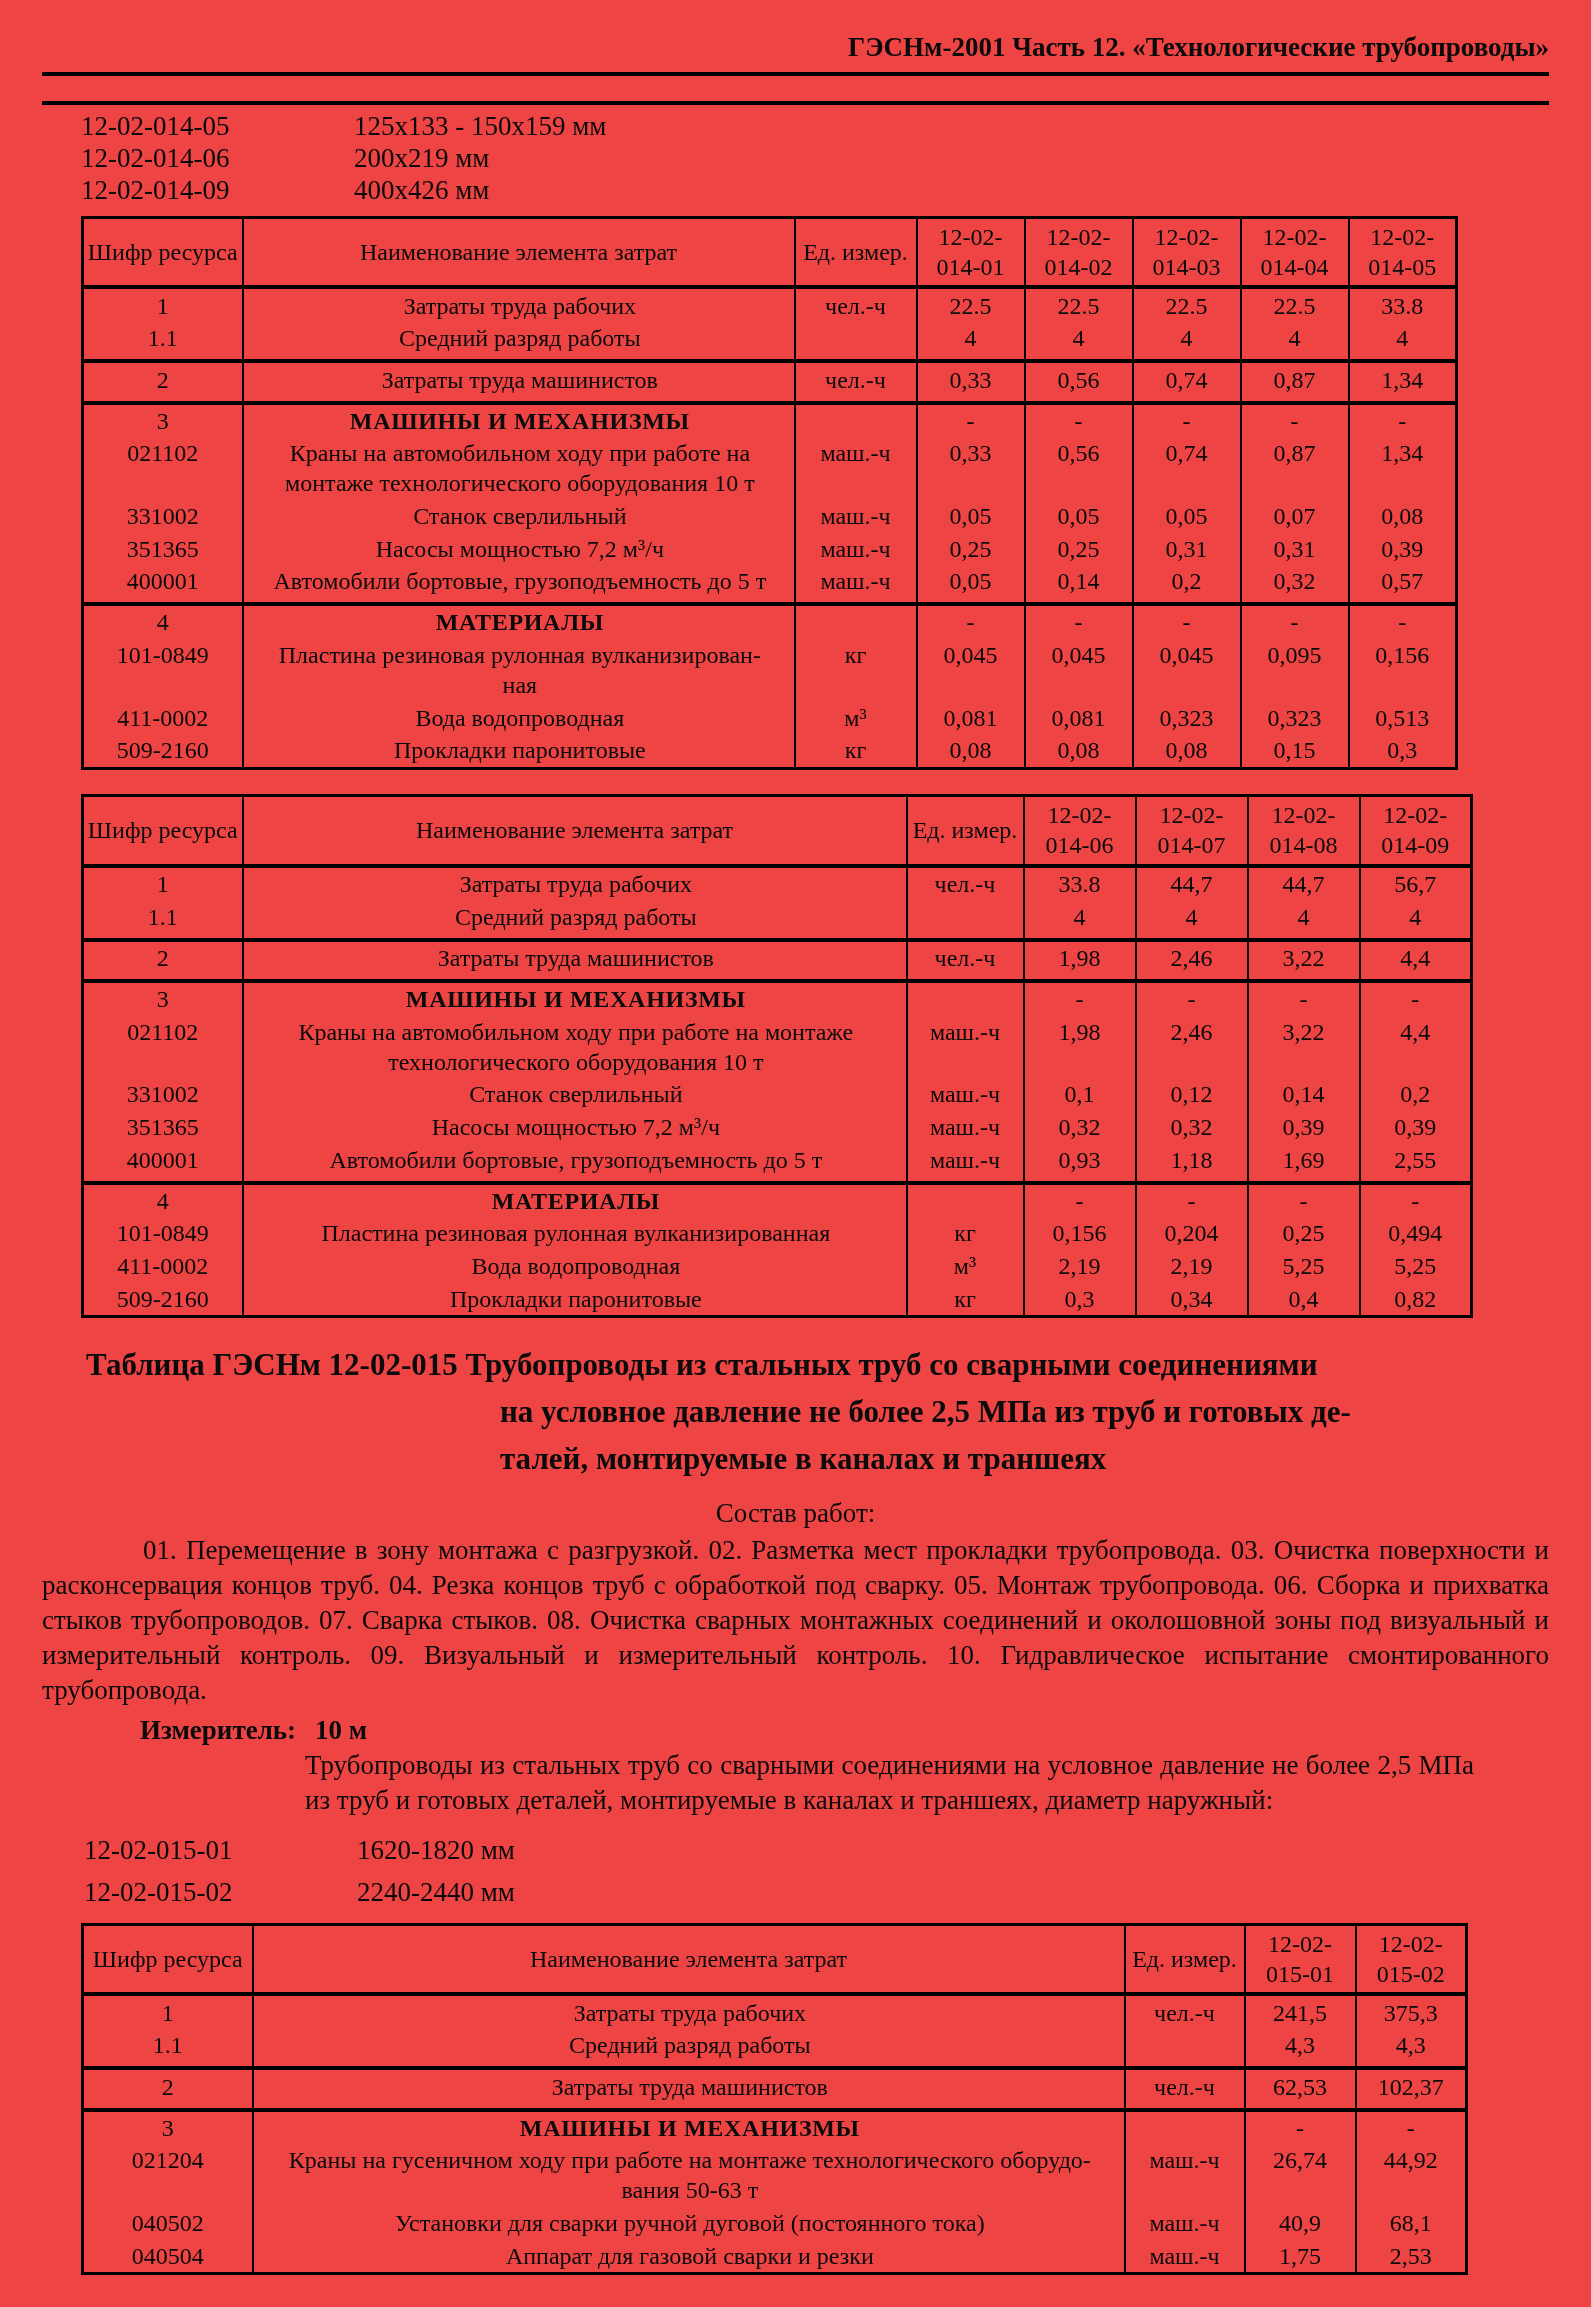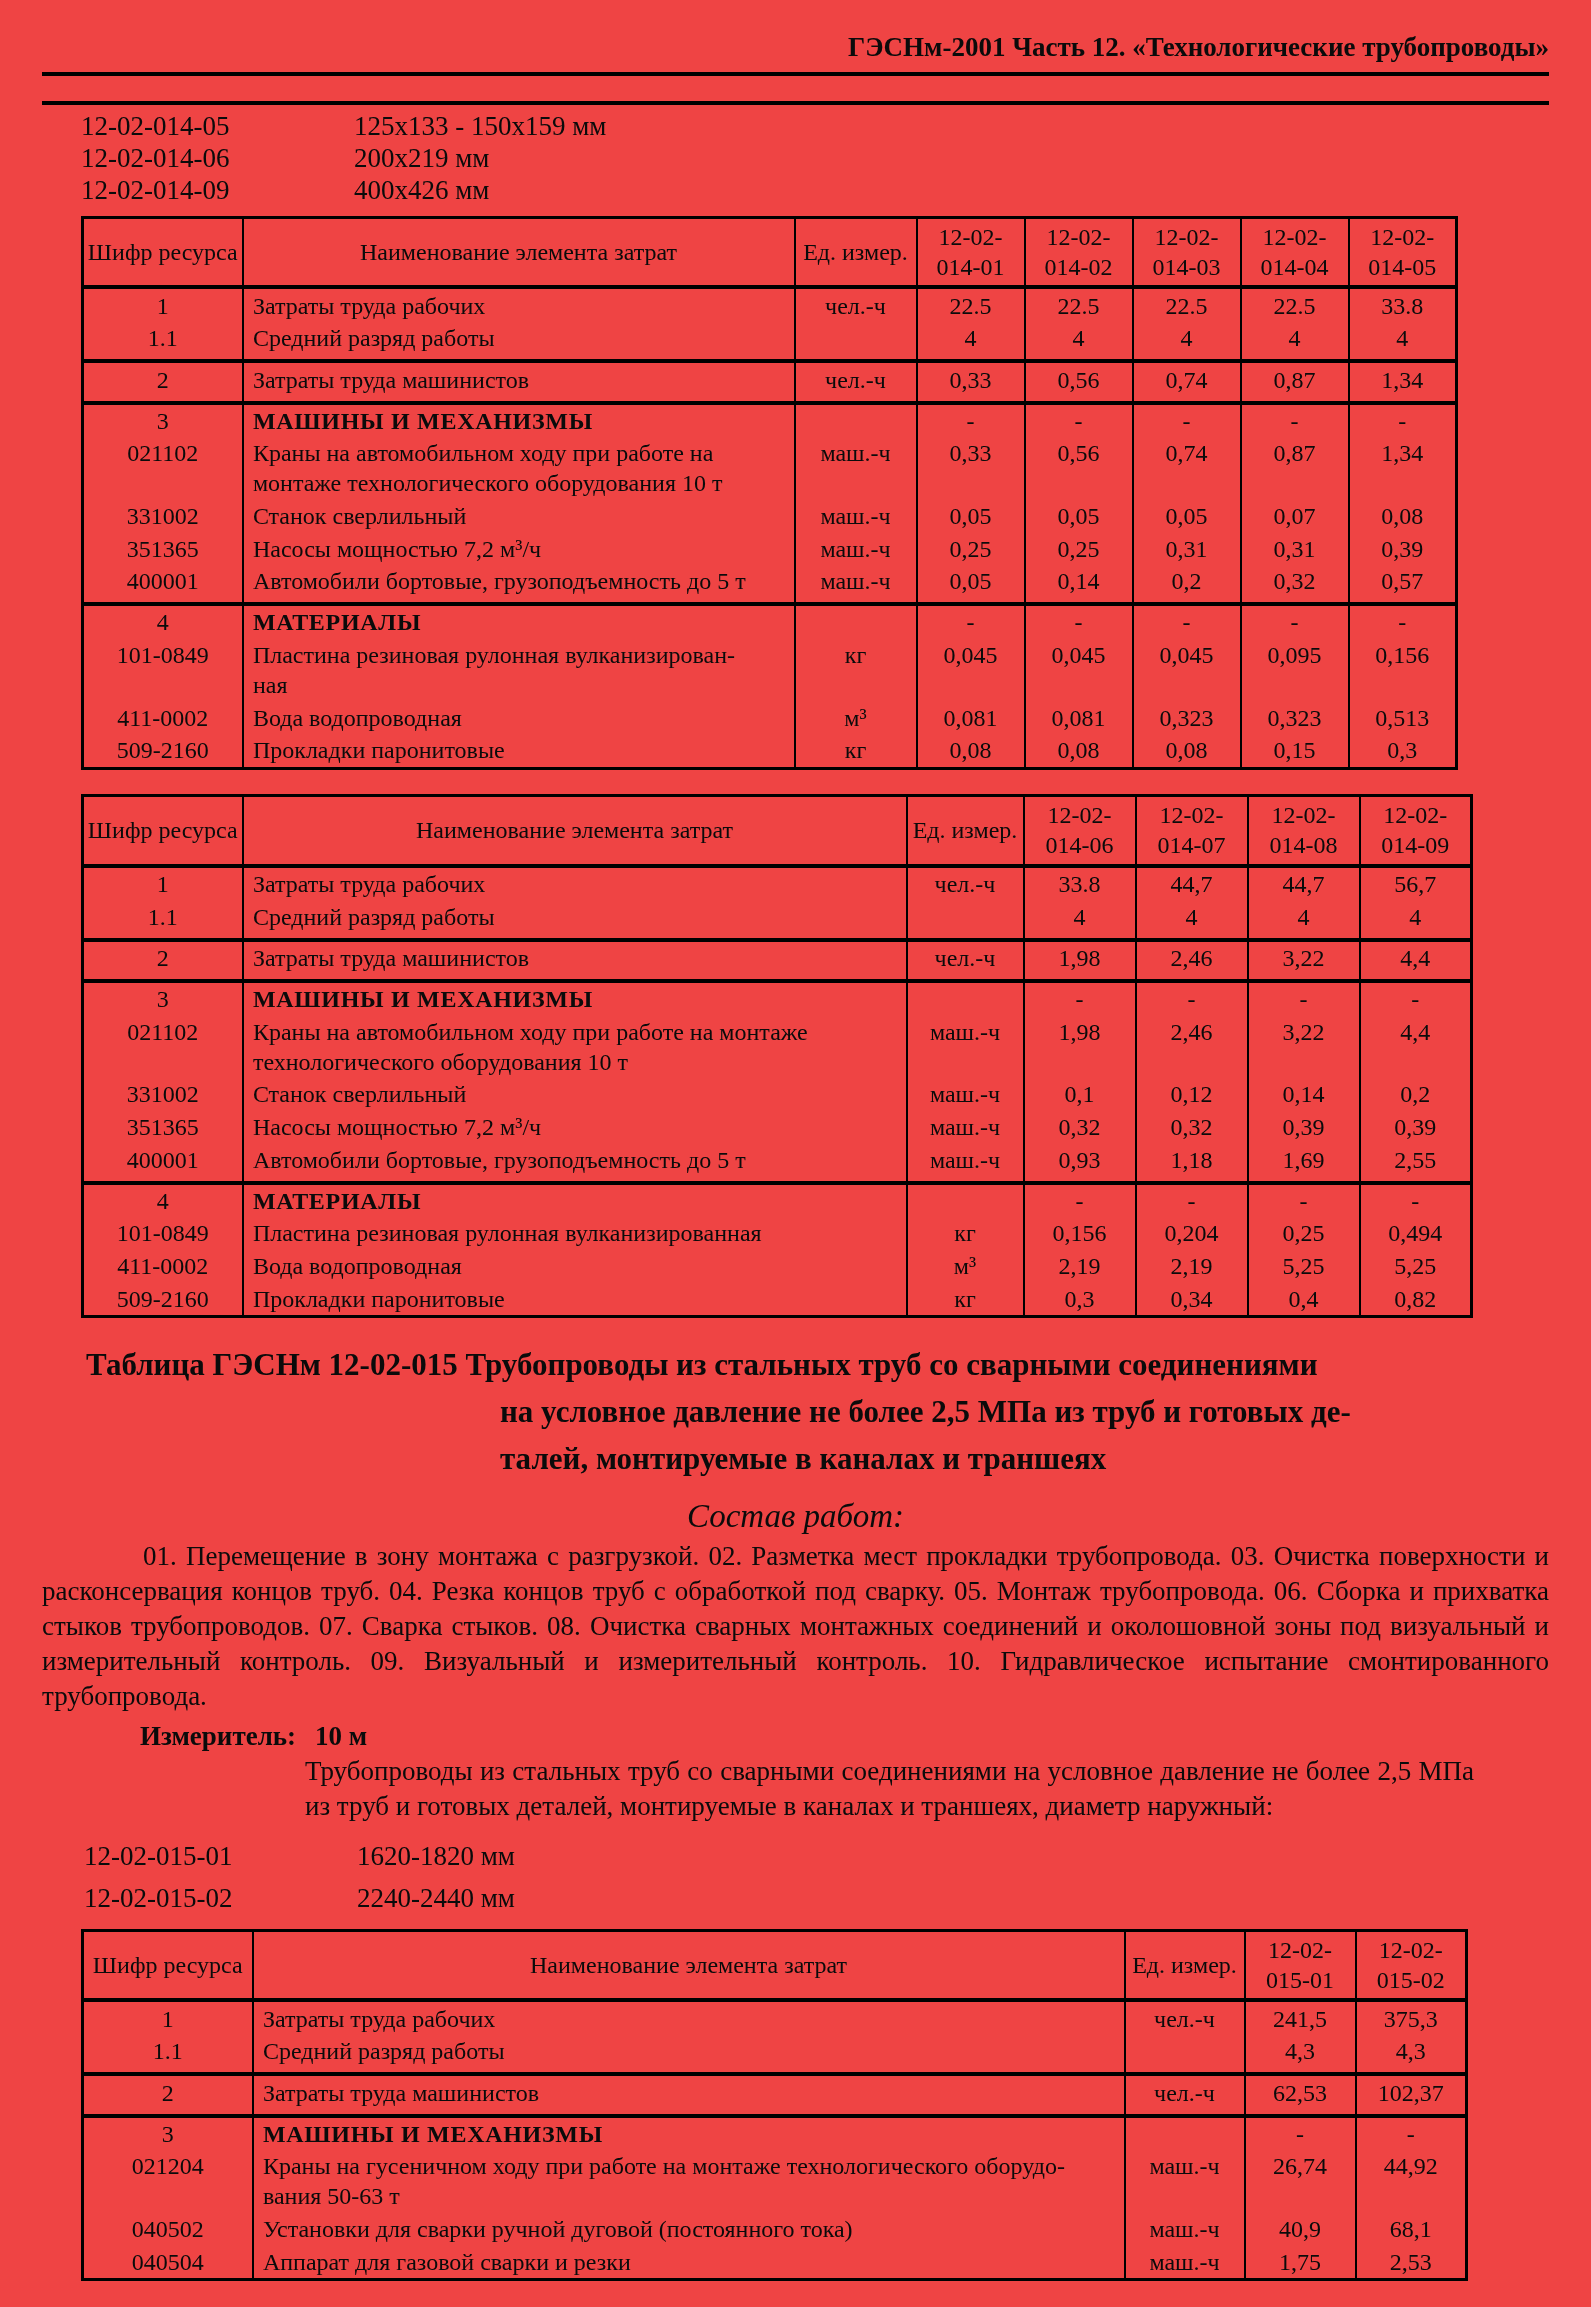--- a/index.html
+++ b/index.html
@@ -26,32 +26,32 @@
   .cost-table th, .cost-table td {
     border-left:2px solid #000; border-right:2px solid #000;
     padding:1.3px 4px; vertical-align:top; overflow:hidden;
   }
   .cost-table thead th {
     border-bottom:4.7px solid #000; font-weight:normal; text-align:center;
     vertical-align:middle; white-space:pre-line; padding:3.4px 2.7px;
   }
   .cost-table tr.sep > td { border-bottom:4.7px solid #000; padding-bottom:6px; }
   .cost-table td.c-code { text-align:center; }
-  .cost-table td.c-name { text-align:left; white-space:pre-line; padding-left:9.4px; padding-right:6.7px; }
+  .cost-table td.c-name { text-align:center; white-space:pre-line; padding-left:9.4px; padding-right:6.7px; }
   .cost-table td.c-unit { text-align:center; }
   .cost-table td.c-val  { text-align:center; }
   .cost-table tr.bold td.c-name { font-weight:bold; letter-spacing:0.7px; }
   .gap { height:15px; }
 
   .table-heading {
     margin:23px 0 4px 44px; width:1394px; box-sizing:border-box;
     font-size:31px; font-weight:bold; line-height:47px;
     padding-left:414px; text-indent:-414px; white-space:pre-line;
   }
-  .sostav-label { text-align:center; font-style:italic; font-size:33px; margin-top:16px; }
+  .sostav-label { text-align:center; font-size:27px; margin-top:16px; }
   .sostav-text { font-size:27px; line-height:35px; text-align:justify; text-indent:101px; margin-top:4px; }
   .izmeritel { font-weight:bold; font-size:27px; margin:6.7px 0 0 98px; }
   .izm-value { margin-left:19px; }
   .description { font-size:27px; line-height:35px; text-align:justify; margin:2.7px 75px 0 263px; }
 </style>
 </head>
 <body>
 
 <div class="page">
 

